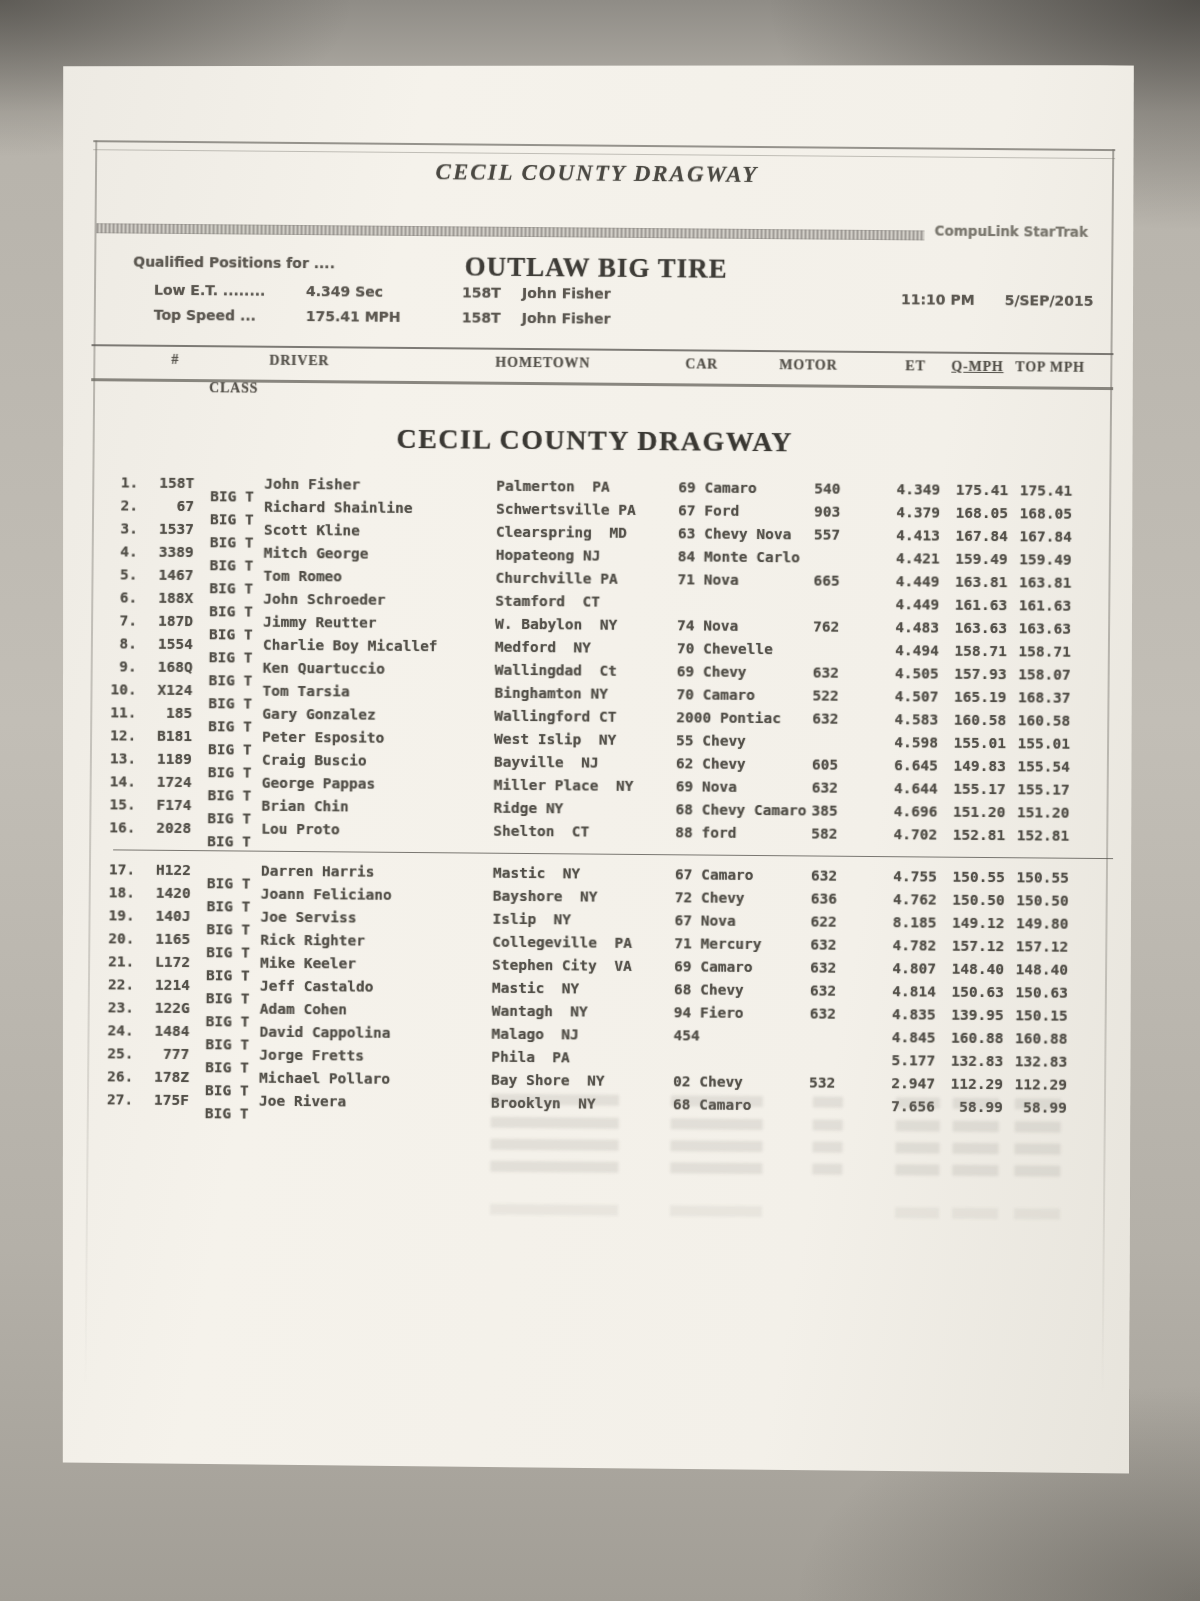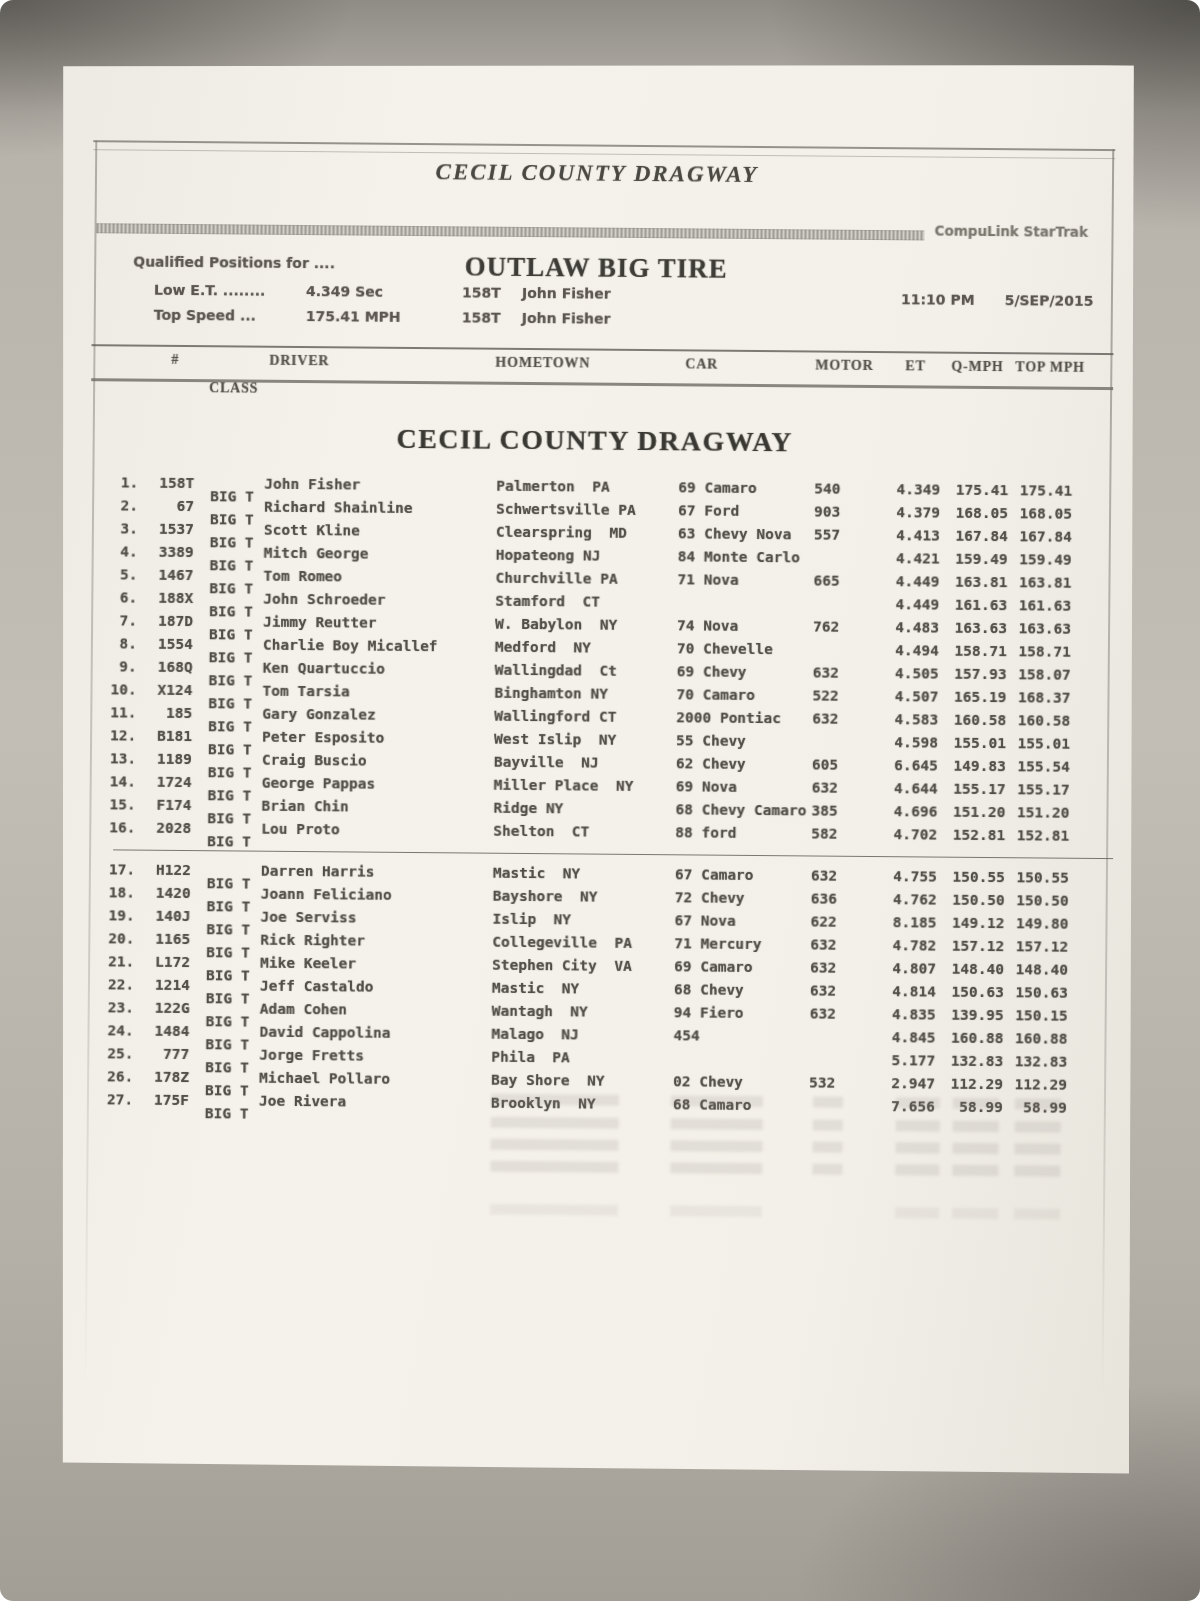--- a/index.html
+++ b/index.html
@@ -5,21 +5,20 @@
   html,body{margin:0;padding:0;}
   body{width:1200px;height:1601px;overflow:hidden;}
   .scene{
     position:relative;width:1200px;height:1601px;overflow:hidden;
     background:
       radial-gradient(42% 14% at 0% 0%, rgba(35,33,29,.45), rgba(35,33,29,0) 70%),
       radial-gradient(50% 20% at 100% 0%, rgba(30,28,25,.55), rgba(30,28,25,0) 72%),
       radial-gradient(45% 18% at 100% 100%, rgba(40,38,33,.35), rgba(40,38,33,0) 75%),
       radial-gradient(150% 130% at 48% 42%, rgba(0,0,0,0) 55%, rgba(38,36,32,.30) 100%),
       linear-gradient(to bottom, #8f8c86 0%, #b7b3ab 7%, #c2beb6 45%, #b4b0a8 78%, #a29e96 100%);
-    border-radius: 13px;
   }
   .paper{
     position:absolute;left:60px;top:62px;width:1076px;height:1414px;
     transform:rotate(.28deg);transform-origin:40% 0;
     background:linear-gradient(100deg,#edeae3 0%,#f5f2eb 28%,#f3f0e9 72%,#e7e4dc 100%);
     box-shadow:0 8px 30px rgba(25,24,21,.5), 0 2px 6px rgba(25,24,21,.35);
     clip-path:polygon(0.3% 0.45%, 99.8% 0%, 100% 99.6%, 0.9% 99.2%);
   }
   .print{position:absolute;left:0;top:0;width:100%;height:100%;
     transform:rotate(.22deg);transform-origin:0 0;filter:blur(.3px);color:#514e48;}
@@ -56,21 +55,21 @@
     font-family:"Liberation Serif",serif;font-weight:bold;font-size:27px;letter-spacing:1px;
     color:#3e3c37;text-shadow:0 0 1px rgba(62,60,55,.6);}
   .time-date{position:absolute;left:843px;top:224px;display:flex;gap:30px;}
 
   .rule-above-heads{position:absolute;left:34px;top:284px;width:1022px;border-top:2px solid rgba(95,93,87,.8);}
   .col-headers{position:absolute;left:0;top:291px;width:100%;height:22px;
     font-family:"Liberation Serif",serif;font-weight:bold;font-size:14px;letter-spacing:.8px;color:#55524b;
     text-shadow:0 0 1px rgba(85,82,75,.5);}
   .col-headers span{position:absolute;top:0;}
   .h0{left:114px;} .h1{left:152px;margin-top:28px;} .h2{left:212px;} .h3{left:438px;} .h4{left:628px;}
-  .h5{left:758px;} .h6{left:848px;} .h7{left:894px;} .h8{left:958px;}
+  .h5{left:722px;} .h6{left:848px;} .h7{left:894px;text-decoration:underline;} .h8{left:958px;}
   .rule-below-heads{position:absolute;left:34px;top:318px;width:1022px;border-top:3px solid rgba(110,107,100,.8);}
 
   .section-title{position:absolute;left:0;top:360px;width:100%;text-align:center;
     font-family:"Liberation Serif",serif;font-weight:bold;font-size:28px;letter-spacing:1.5px;
     color:#3a3833;text-shadow:0 0 1px rgba(58,56,51,.6);}
 
   .tbl{position:absolute;left:56px;width:962px;
     font-family:"DejaVu Sans Mono",monospace;font-size:14.5px;font-weight:bold;color:#514e47;
     text-shadow:0 0 1px rgba(81,78,71,.55);}
   #rows-upper{top:410px;}

